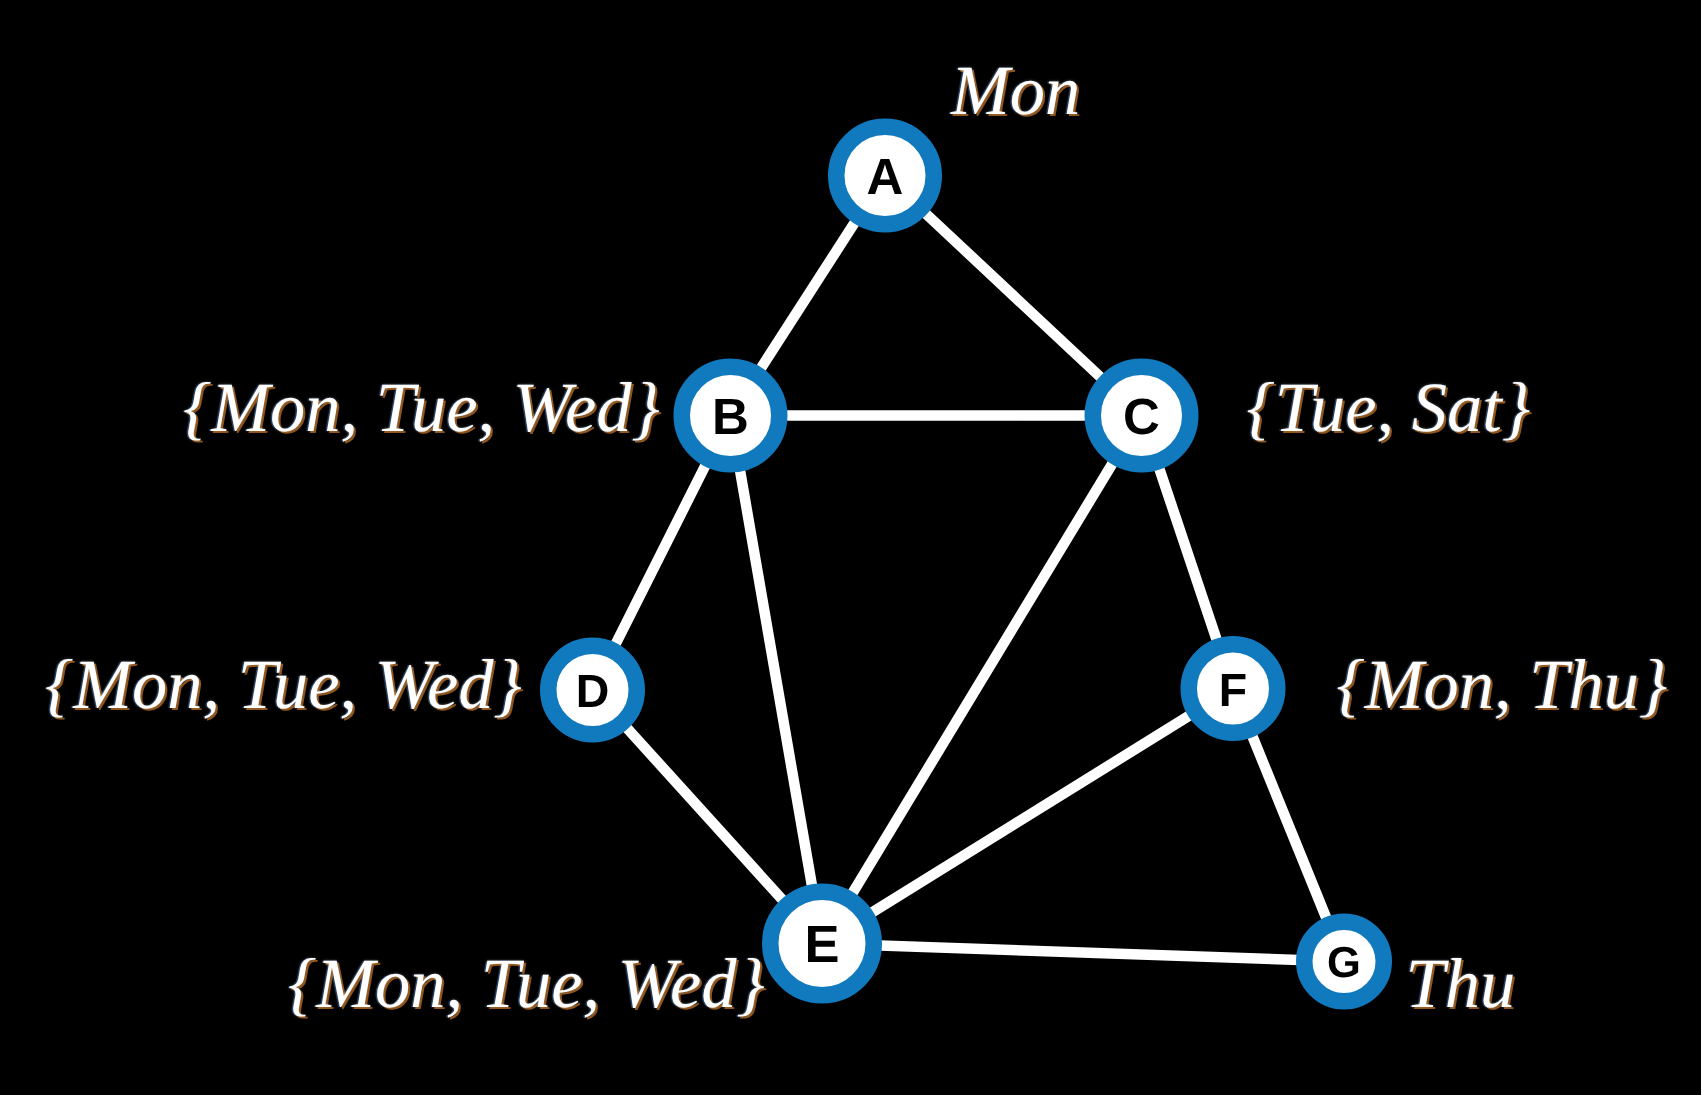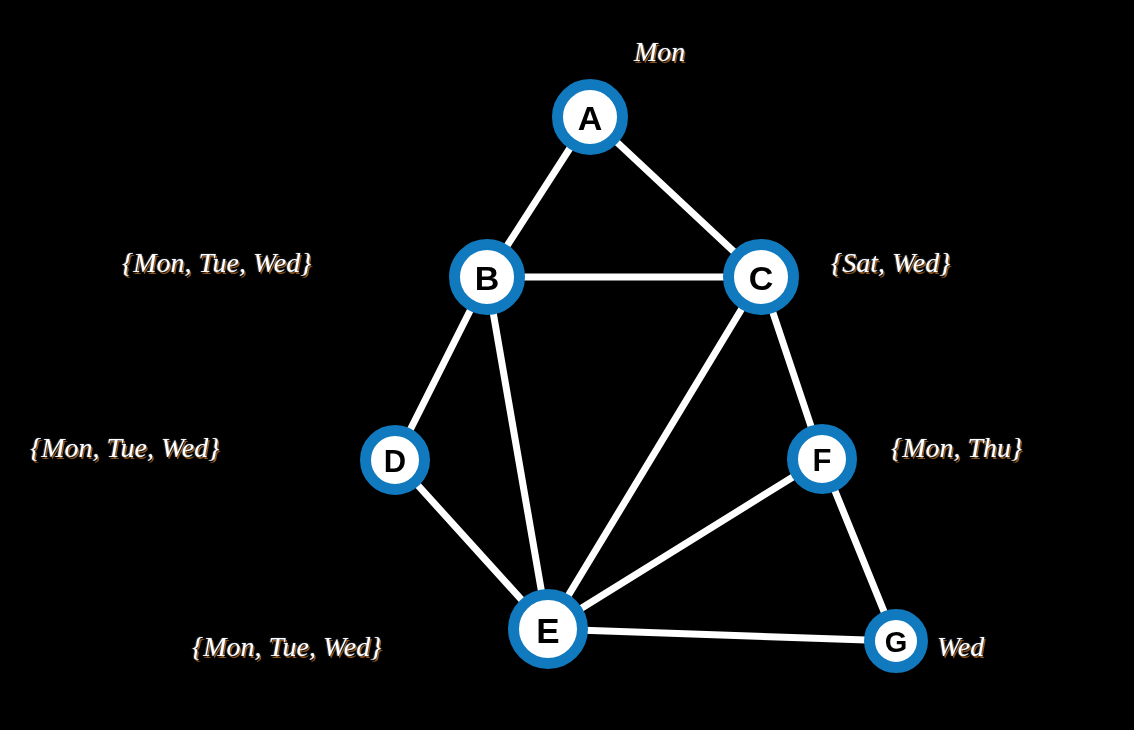--- a/index.html
+++ b/index.html
@@ -43,21 +43,21 @@
     font-weight: bold;
     text-anchor: middle;
     dominant-baseline: central;
     paint-order: stroke;
   }
   .domain-label {
     position: absolute;
     color: #ffffff;
     font-family: "Liberation Serif", "DejaVu Serif", serif;
     font-style: italic;
-    font-size: 28px;
+    font-size: 47px;
     line-height: 1;
     white-space: nowrap;
     text-shadow:
       1.5px 1.5px 0 rgba(200, 120, 40, 0.70),
       -1px 0 0 rgba(60, 110, 180, 0.45),
       0 0 2px rgba(255, 255, 255, 0.35);
   }
 </style>
 </head>
 <body>
@@ -105,19 +105,19 @@
         </g>
         <g>
           <circle class="node-ring" cx="896" cy="641" r="26.5" fill="#ffffff" stroke="#1179BE" stroke-width="11"></circle>
           <text class="node-letter" x="896" y="642" font-size="29" fill="#000000">G</text>
         </g>
       </g>
   </svg>
 
   <div class="domain-label" style="left: 634px; top: 38px;">Mon</div>
   <div class="domain-label" style="left: 122px; top: 249px;">{Mon, Tue, Wed}</div>
-  <div class="domain-label" style="left: 831px; top: 249px;">{Sat, Wed}</div>
+  <div class="domain-label" style="left: 831px; top: 249px;">{Tue, Sat}</div>
   <div class="domain-label" style="left: 30px; top: 434px;">{Mon, Tue, Wed}</div>
   <div class="domain-label" style="left: 891px; top: 434px;">{Mon, Thu}</div>
   <div class="domain-label" style="left: 192px; top: 633px;">{Mon, Tue, Wed}</div>
-  <div class="domain-label" style="left: 937px; top: 633px;">Wed</div>
+  <div class="domain-label" style="left: 937px; top: 633px;">Thu</div>
 
 </div>
 
 </body></html>

